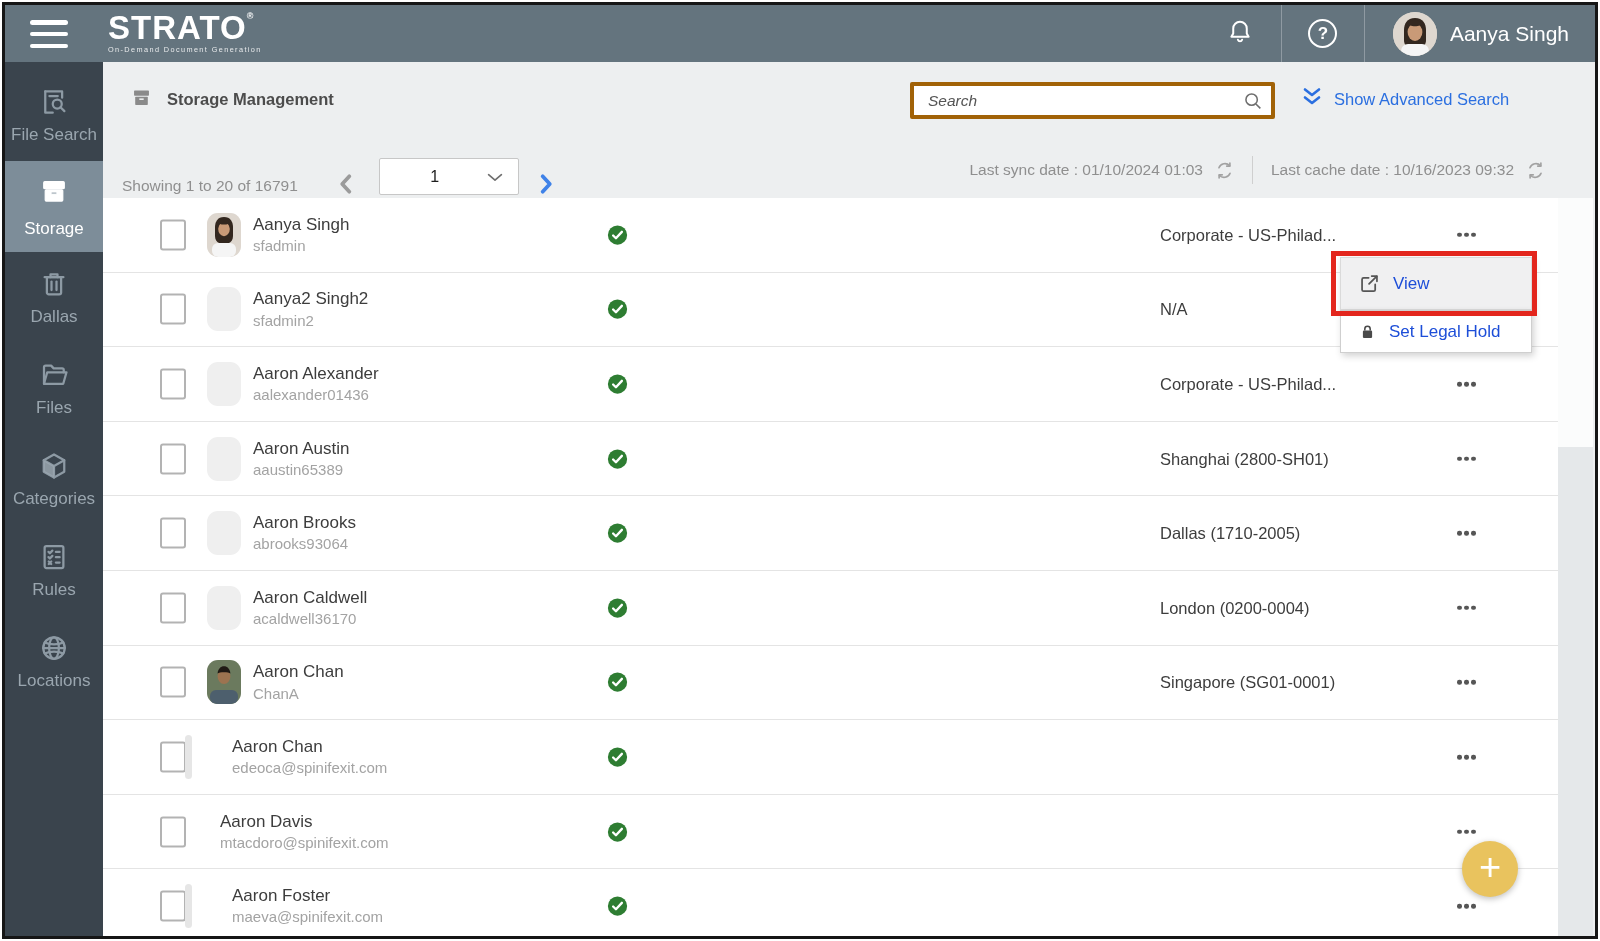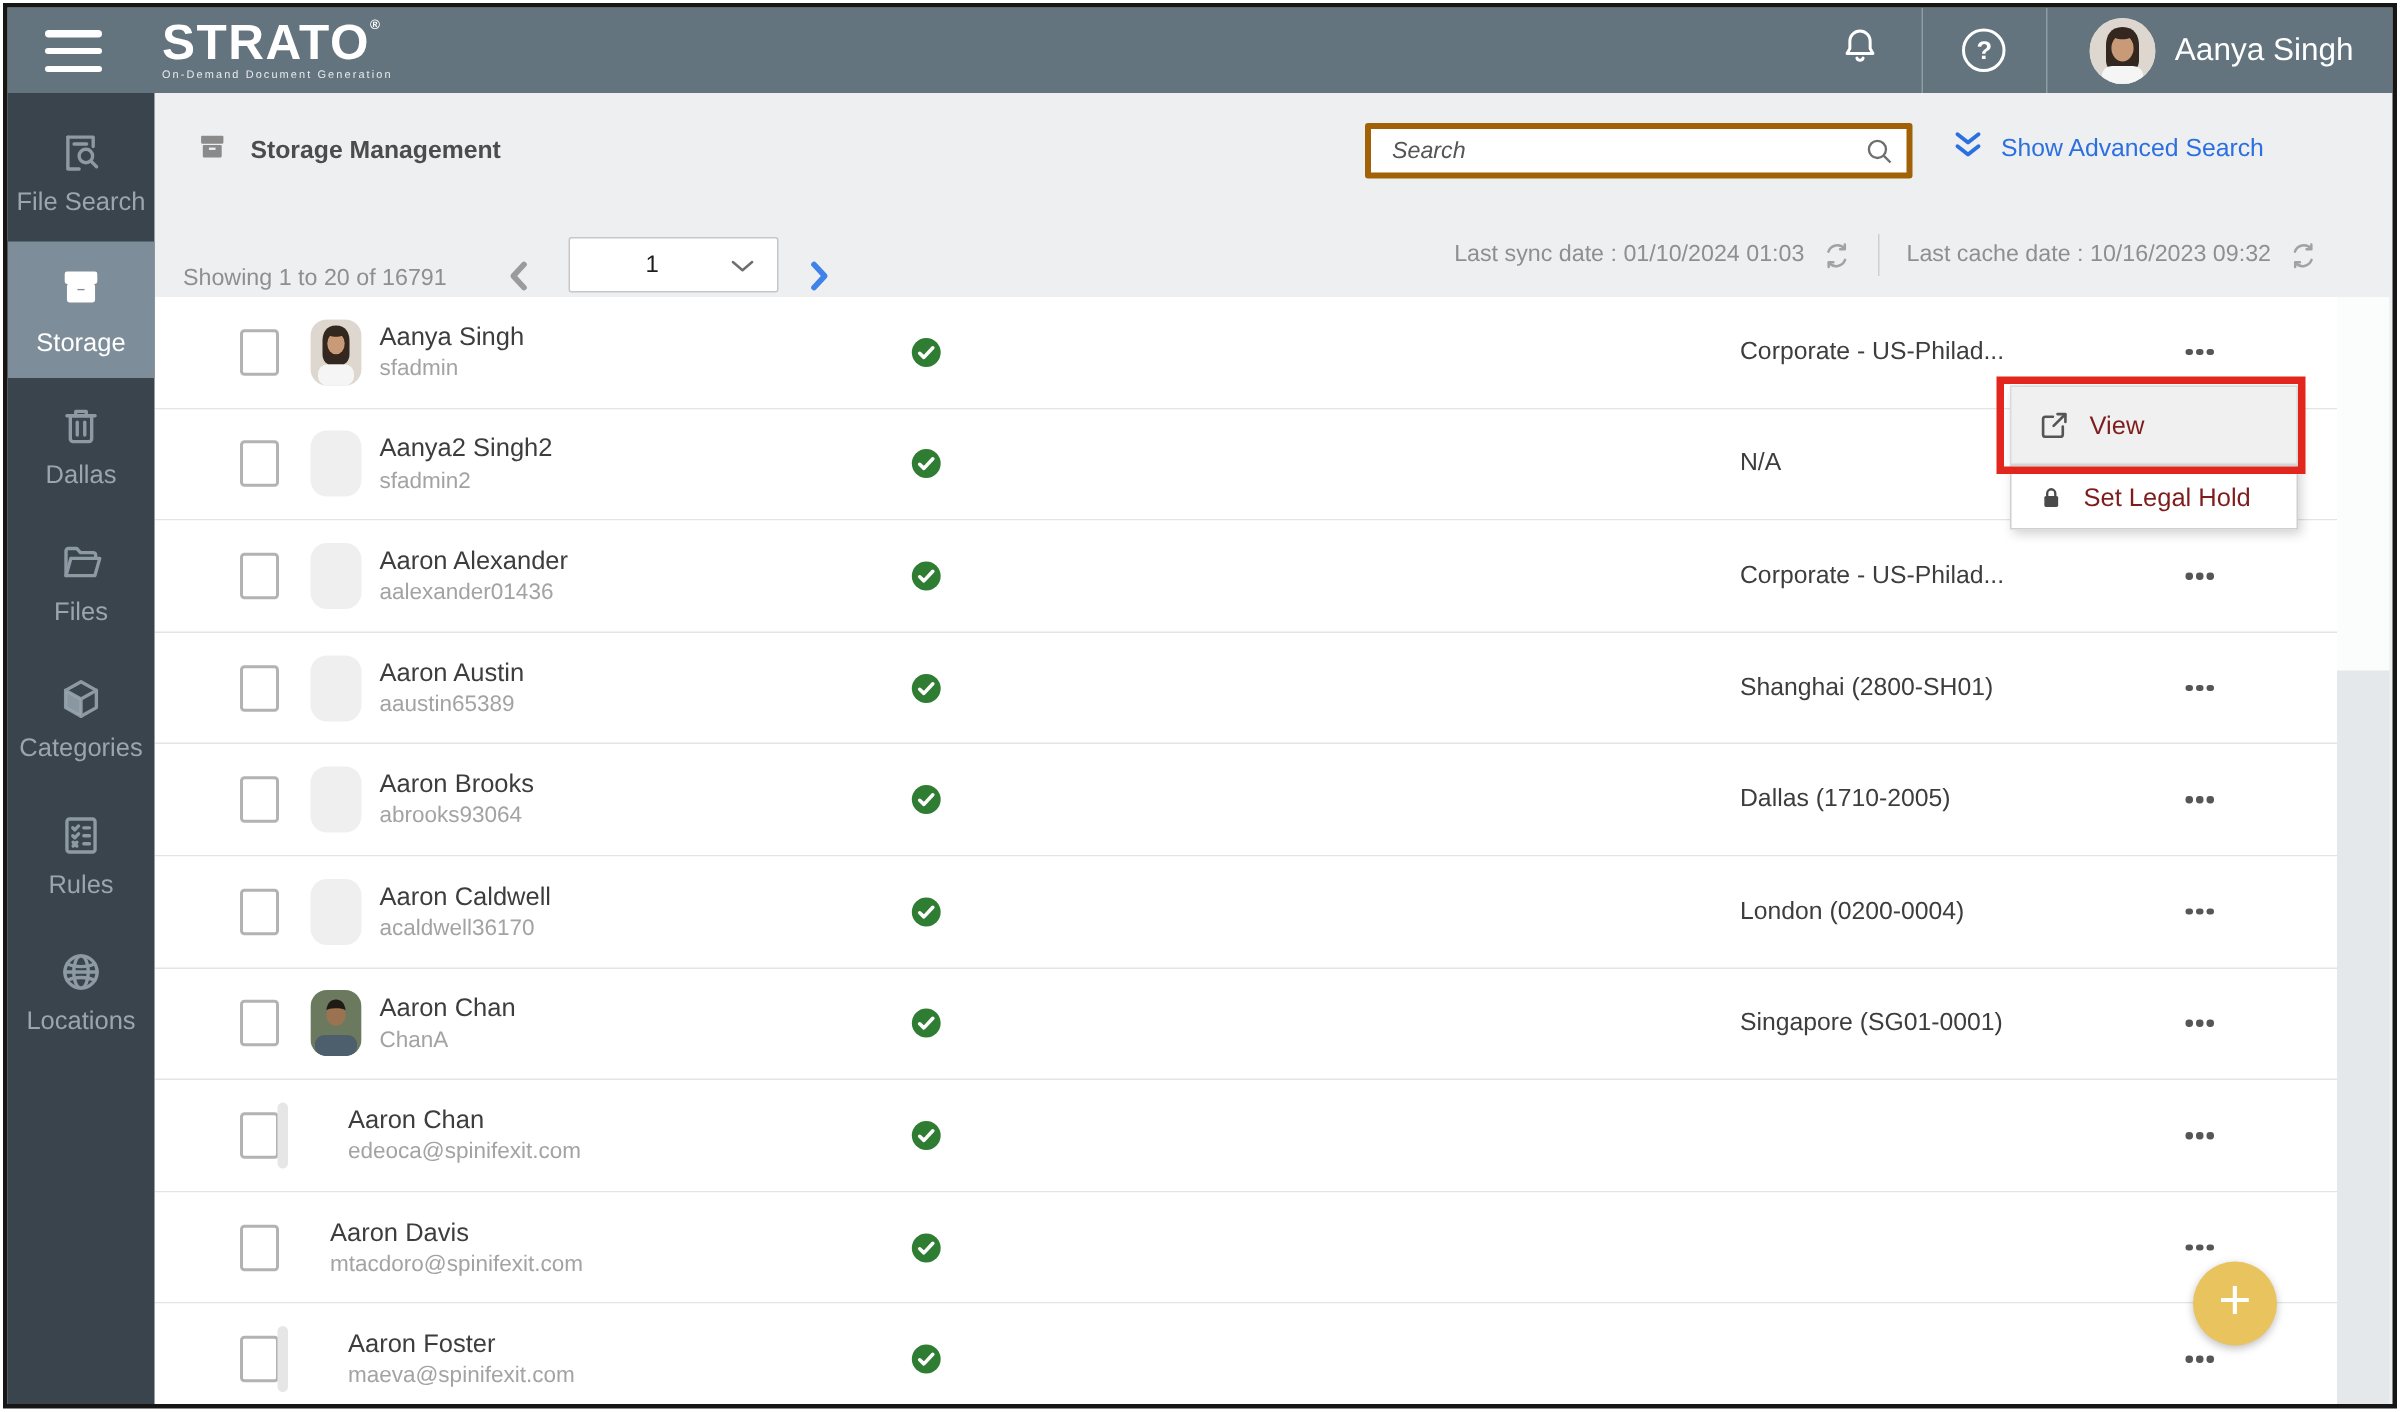--- a/index.html
+++ b/index.html
@@ -73,21 +73,21 @@
   .badge{position:absolute;left:504px;top:50%;transform:translateY(-50%);width:21px;height:21px;}
   .r-loc{position:absolute;left:1057px;top:50%;transform:translateY(-50%);font-size:16.5px;color:#3d3d3d;white-space:nowrap;}
   .dots{position:absolute;left:1352px;top:50%;transform:translateY(-50%);display:flex;gap:2.6px;cursor:pointer;padding:6px 2px;}
   .dots i{width:4.6px;height:4.6px;border-radius:50%;background:#565656;}
 
   
   #gutter{position:absolute;left:1455px;top:136px;width:35px;bottom:0;background:#e5e8ea;}
   #thumb{position:absolute;left:0;top:0;width:100%;height:249px;background:#fbfcfc;}
 
   
-  .cm-item{position:absolute;width:192px;display:flex;align-items:center;gap:13px;background:#fff;border:1px solid #cfcfcf;box-shadow:2px 3px 7px rgba(0,0,0,.18);font-size:17px;color:#7f1d1d;cursor:pointer;z-index:40;padding-left:18px;}
+  .cm-item{position:absolute;width:192px;display:flex;align-items:center;gap:13px;background:#fff;border:1px solid #cfcfcf;box-shadow:2px 3px 7px rgba(0,0,0,.18);font-size:17px;color:#1d4ed8;cursor:pointer;z-index:40;padding-left:18px;}
   #cm-0{left:1340px;top:257px;height:53px;background:#f0f0f1;border-color:#dadada;}
   #cm-1{left:1340px;top:310px;height:43px;}
   #red-annotation{position:absolute;left:1331px;top:251px;width:206px;height:65px;border:5px solid var(--annotation-red);z-index:45;pointer-events:none;}
 
   
   #fab{position:absolute;left:1462px;top:841px;width:56px;height:56px;border-radius:50%;background:var(--fab-yellow);display:flex;align-items:center;justify-content:center;box-shadow:0 2px 6px rgba(0,0,0,.25);cursor:pointer;z-index:30;color:#fff;font-size:38px;font-weight:300;line-height:0;}
   #fab span{margin-top:-4px;}
 </style>
 </head>
 <body>

